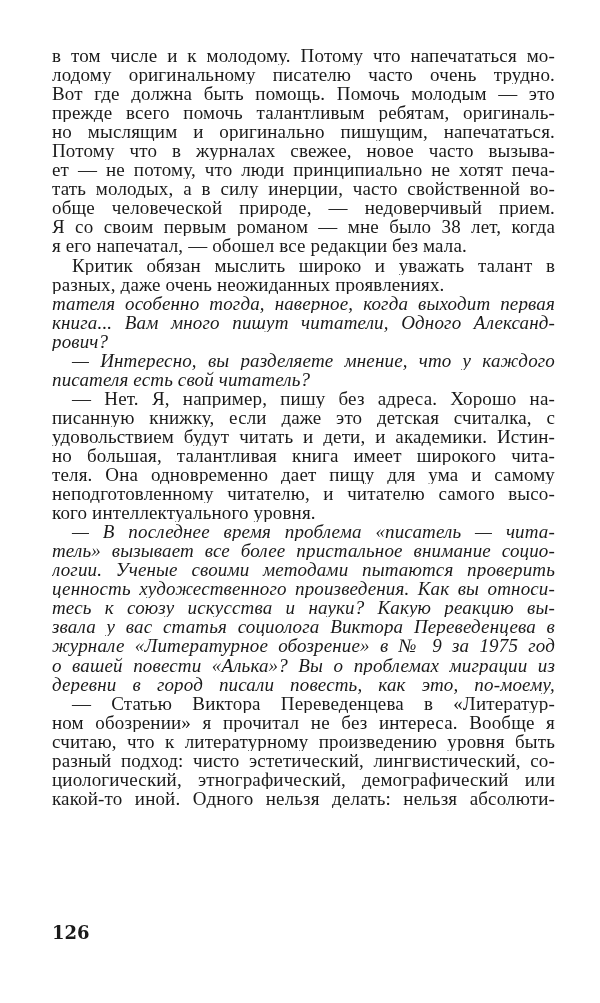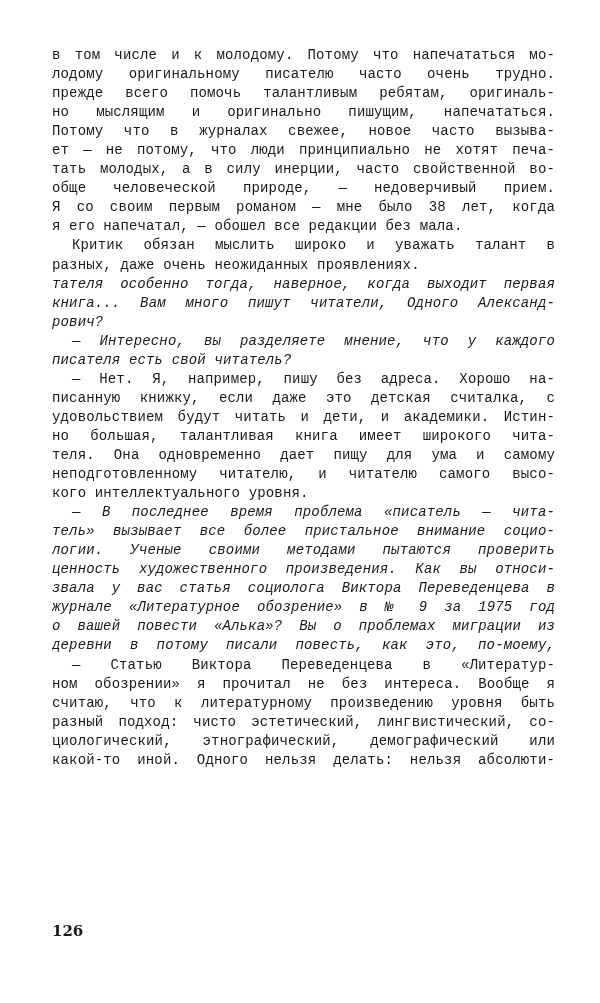--- a/index.html
+++ b/index.html
@@ -17,54 +17,55 @@
     .page {
       position: absolute;
       left: 52px;
       top: 46px;
       width: 503px;
     }
     .line {
       display: block;
       height: 19.05px;
       line-height: 19.05px;
-      font-family: Liberation Mono, monospace;
-      font-size: 14px;
+      font-family: Liberation Serif, serif;
+      font-size: 19px;
       letter-spacing: 0.15px;
       white-space: nowrap;
       text-align: justify;
       text-align-last: justify;
       overflow: hidden;
     }
     .line.last {
       text-align-last: left;
     }
     .line.indent {
       padding-left: 20px;
     }
     .line.italic {
       font-style: italic;
     }
     .page-number {
       position: absolute;
       left: 52px;
       top: 922px;
       font-family: "DejaVu Serif", "Liberation Serif", serif;
-      font-size: 15px;
+      font-size: 18px;
       font-weight: bold;
       color: #1a1a1a;
     }
   </style>
 </head>
 <body>
 
 <div class="page" id="page-body">
     <div class="paragraph">
       <span class="line">в том числе и к молодому. Потому что напечататься мо-</span>
       <span class="line">лодому оригинальному писателю  часто очень трудно.</span>
+      <span class="line">Вот где должна быть помощь. Помочь молодым — это</span>
       <span class="line">прежде всего помочь талантливым ребятам, оригиналь-</span>
       <span class="line">но мыслящим и оригинально пишущим,  напечататься.</span>
       <span class="line">Потому что в журналах свежее, новое часто вызыва-</span>
       <span class="line">ет — не потому, что люди принципиально не хотят печа-</span>
       <span class="line">тать молодых, а в силу инерции, часто свойственной во-</span>
       <span class="line">обще человеческой природе, — недоверчивый  прием.</span>
       <span class="line">Я со своим первым романом — мне было 38 лет, когда</span>
       <span class="line last">я его напечатал, — обошел все редакции без мала.</span>
     </div>
     <div class="paragraph">
@@ -87,24 +88,25 @@
       <span class="line">но большая, талантливая книга имеет широкого чита-</span>
       <span class="line">теля. Она одновременно дает пищу для ума и самому</span>
       <span class="line">неподготовленному читателю, и читателю самого высо-</span>
       <span class="line last">кого интеллектуального уровня.</span>
     </div>
     <div class="paragraph">
       <span class="line indent italic">— В последнее время проблема «писатель — чита-</span>
       <span class="line italic">тель» вызывает все более пристальное внимание социо-</span>
       <span class="line italic">логии. Ученые своими методами  пытаются  проверить</span>
       <span class="line italic">ценность художественного произведения. Как вы относи-</span>
+      <span class="line italic">тесь к союзу искусства и науки? Какую реакцию вы-</span>
       <span class="line italic">звала у вас статья социолога Виктора Переведенцева в</span>
       <span class="line italic">журнале «Литературное обозрение» в № 9 за 1975 год</span>
       <span class="line italic">о вашей повести «Алька»? Вы о проблемах миграции из</span>
-      <span class="line italic">деревни в потому писали повесть,  как это, по-моему,</span>
+      <span class="line italic">деревни в город писали повесть,  как это, по-моему,</span>
     </div>
     <div class="paragraph">
       <span class="line indent">— Статью Виктора Переведенцева  в «Литератур-</span>
       <span class="line">ном обозрении» я прочитал не без интереса. Вообще я</span>
       <span class="line">считаю, что к литературному произведению уровня быть</span>
       <span class="line">разный подход: чисто эстетический, лингвистический, со-</span>
       <span class="line">циологический, этнографический, демографический или</span>
       <span class="line">какой-то иной. Одного нельзя делать: нельзя абсолюти-</span>
     </div>
   </div>

